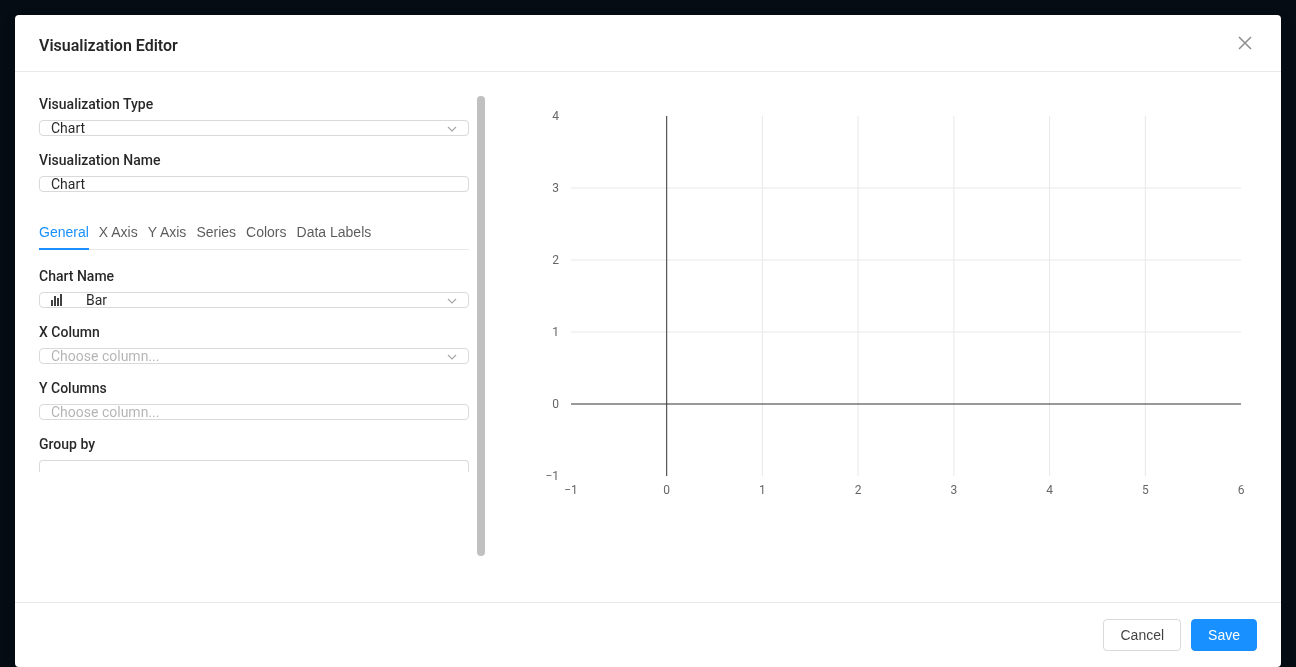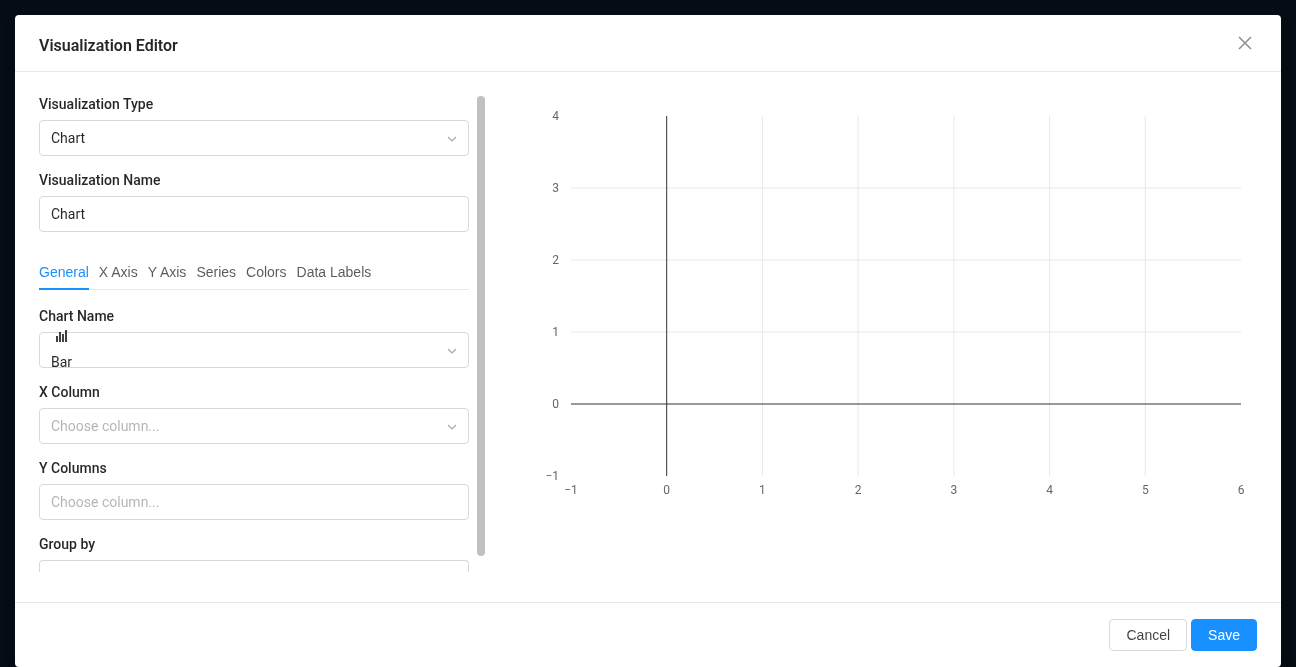--- a/index.html
+++ b/index.html
@@ -90,21 +90,21 @@
     }
     .form-label {
       display: block;
       font-size: 14px;
       color: rgba(0,0,0,0.85);
       font-weight: 500;
       margin-bottom: 8px;
     }
     .form-select, .form-input {
       width: 100%;
-      height: 36px;
+      height: 16px;
       padding: 4px 11px;
       border: 1px solid #d9d9d9;
       border-radius: 4px;
       font-size: 14px;
       color: rgba(0,0,0,0.85);
       background: #fff;
       display: flex;
       align-items: center;
       justify-content: space-between;
       cursor: pointer;
@@ -138,22 +138,21 @@
       border-left: none;
       border-right: none;
     }
     .tab.active {
       color: #1890ff;
       border-bottom-color: #1890ff;
     }
     .chart-type-select {
       display: flex;
       align-items: center;
-      gap: 12px;
-      flex-direction: column;
+      gap: 24px;
     }
     .bar-icon {
       display: inline-flex;
       align-items: flex-end;
       gap: 1px;
       height: 12px;
     }
     .bar-icon span {
       width: 2px;
       background: rgba(0,0,0,0.75);
@@ -172,21 +171,21 @@
     }
     .chart-svg {
       width: 100%;
       height: 100%;
     }
     .modal-footer {
       padding: 16px 24px;
       border-top: 1px solid #e8e8e8;
       display: flex;
       justify-content: flex-end;
-      gap: 4px;
+      gap: 10px;
     }
     .btn {
       padding: 6px 16px;
       height: 32px;
       border-radius: 4px;
       font-size: 14px;
       cursor: pointer;
       border: 1px solid #d9d9d9;
       background: #fff;
       color: rgba(0,0,0,0.75);

